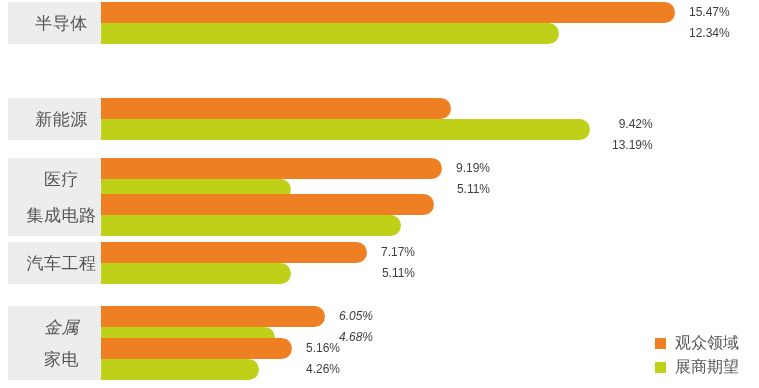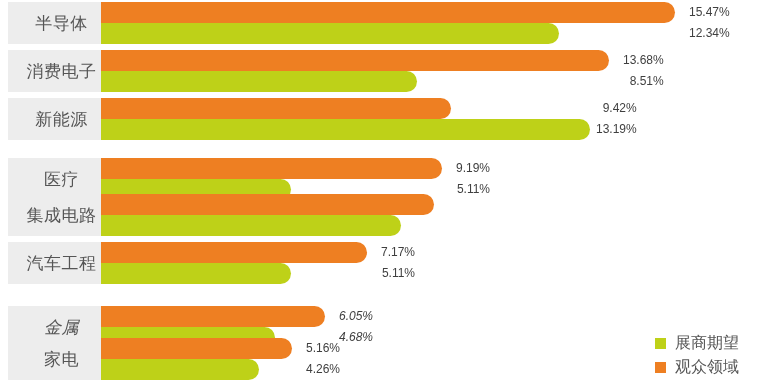--- a/index.html
+++ b/index.html
@@ -94,38 +94,27 @@
       <div class="cat-label">半导体</div>
       <div class="bars" style="width: 574px;">
         <div class="bar bar-a" title="观众领域 15.47%" style="width: 574px; background: rgb(238, 127, 34);"></div>
         <div class="bar bar-b" title="展商期望 12.34%" style="width: 458px; background: rgb(190, 209, 24);"></div>
       </div>
       <div class="vals" style="left: 689px;">
         <span class="v va">15.47%</span>
         <span class="v">12.34%</span>
       </div>
     </div>
-    <div class="row" style="top: 48px;">
-      <div class="cat-label">消费电子</div>
-      <div class="bars" style="width: 508px;">
-        <div class="bar bar-a" title="观众领域 13.68%" style="width: 508px; background: rgb(238, 127, 34);"></div>
-        <div class="bar bar-b" title="展商期望 8.51%" style="width: 316px; background: rgb(190, 209, 24);"></div>
-      </div>
-      <div class="vals" style="left: 623px;">
-        <span class="v va">13.68%</span>
-        <span class="v">8.51%</span>
-      </div>
-    </div>
     <div class="row" style="top: 96px;">
       <div class="cat-label">新能源</div>
       <div class="bars" style="width: 489px;">
         <div class="bar bar-a" title="观众领域 9.42%" style="width: 350px; background: rgb(238, 127, 34);"></div>
         <div class="bar bar-b" title="展商期望 13.19%" style="width: 489px; background: rgb(190, 209, 24);"></div>
       </div>
-      <div class="vals" style="left: 596px;">
+      <div class="vals" style="left: 612px; margin-top: 16px;">
         <span class="v va">9.42%</span>
         <span class="v">13.19%</span>
       </div>
     </div>
     <div class="row" style="top: 156px;">
       <div class="cat-label">医疗</div>
       <div class="bars" style="width: 341px;">
         <div class="bar bar-a" title="观众领域 9.19%" style="width: 341px; background: rgb(238, 127, 34);"></div>
         <div class="bar bar-b" title="展商期望 5.11%" style="width: 190px; background: rgb(190, 209, 24);"></div>
       </div>
@@ -171,20 +160,20 @@
       </div>
       <div class="vals" style="left: 306px;">
         <span class="v va">5.16%</span>
         <span class="v">4.26%</span>
       </div>
     </div>
   </div>
 
 <div class="legend">
   <div class="legend-item">
+    <span class="legend-swatch sw-a"></span>
+    <span class="legend-label">观众领域</span>
+  </div>
+  <div class="legend-item">
     <span class="legend-swatch sw-b"></span>
     <span class="legend-label">展商期望</span>
-  </div>
-  <div class="legend-item">
-    <span class="legend-swatch sw-a"></span>
-    <span class="legend-label">观众领域</span>
   </div>
 </div>
 
 </body></html>

